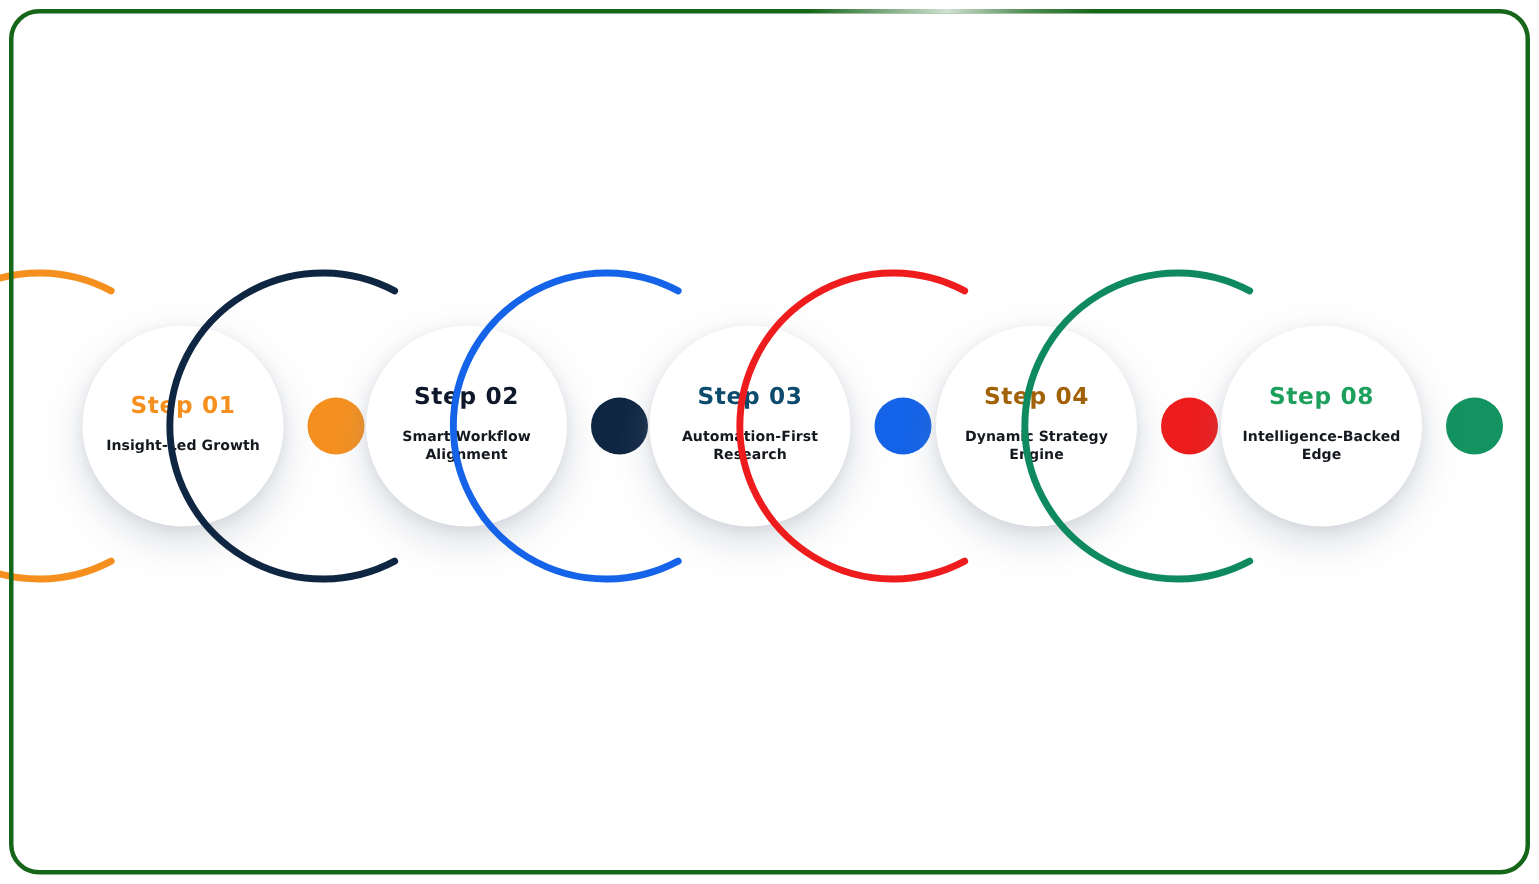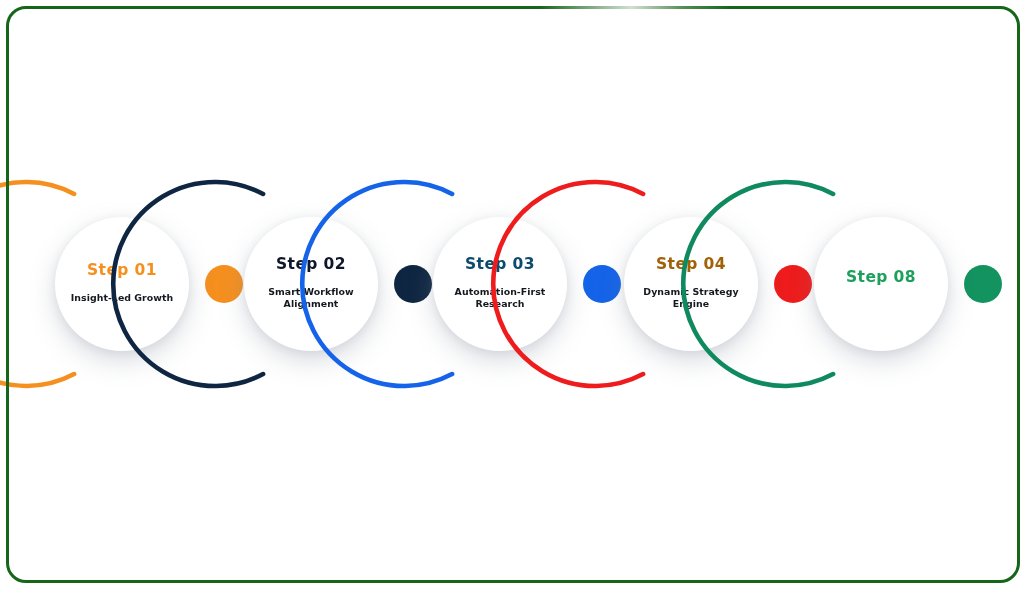--- a/index.html
+++ b/index.html
@@ -144,20 +144,21 @@
           <div class="step-title">Dynamic Strategy Engine</div>
         </div>
       </div>
       <div class="step" style="left: 881px; top: 284px;">
         <svg class="arc-svg" viewBox="0 0 224 224">
           <path d="M 64.11 21.94 A 102 102 0 1 0 64.11 202.06" fill="none" stroke="#0F8A5F" stroke-width="4.6" stroke-linecap="round"></path>
         </svg>
         <div class="dot" style="background: rgb(18, 147, 95);"></div>
         <div class="disc">
           <div class="step-label" style="color: rgb(29, 160, 92);">Step 08</div>
+          <div class="step-title">Intelligence-Backed Edge</div>
         </div>
       </div>
     </div>
 
   <div id="border-frame" style="border-color: rgb(22, 102, 26);"></div>
   <div id="border-highlight"></div>
 
 </div>
 
 </body></html>

